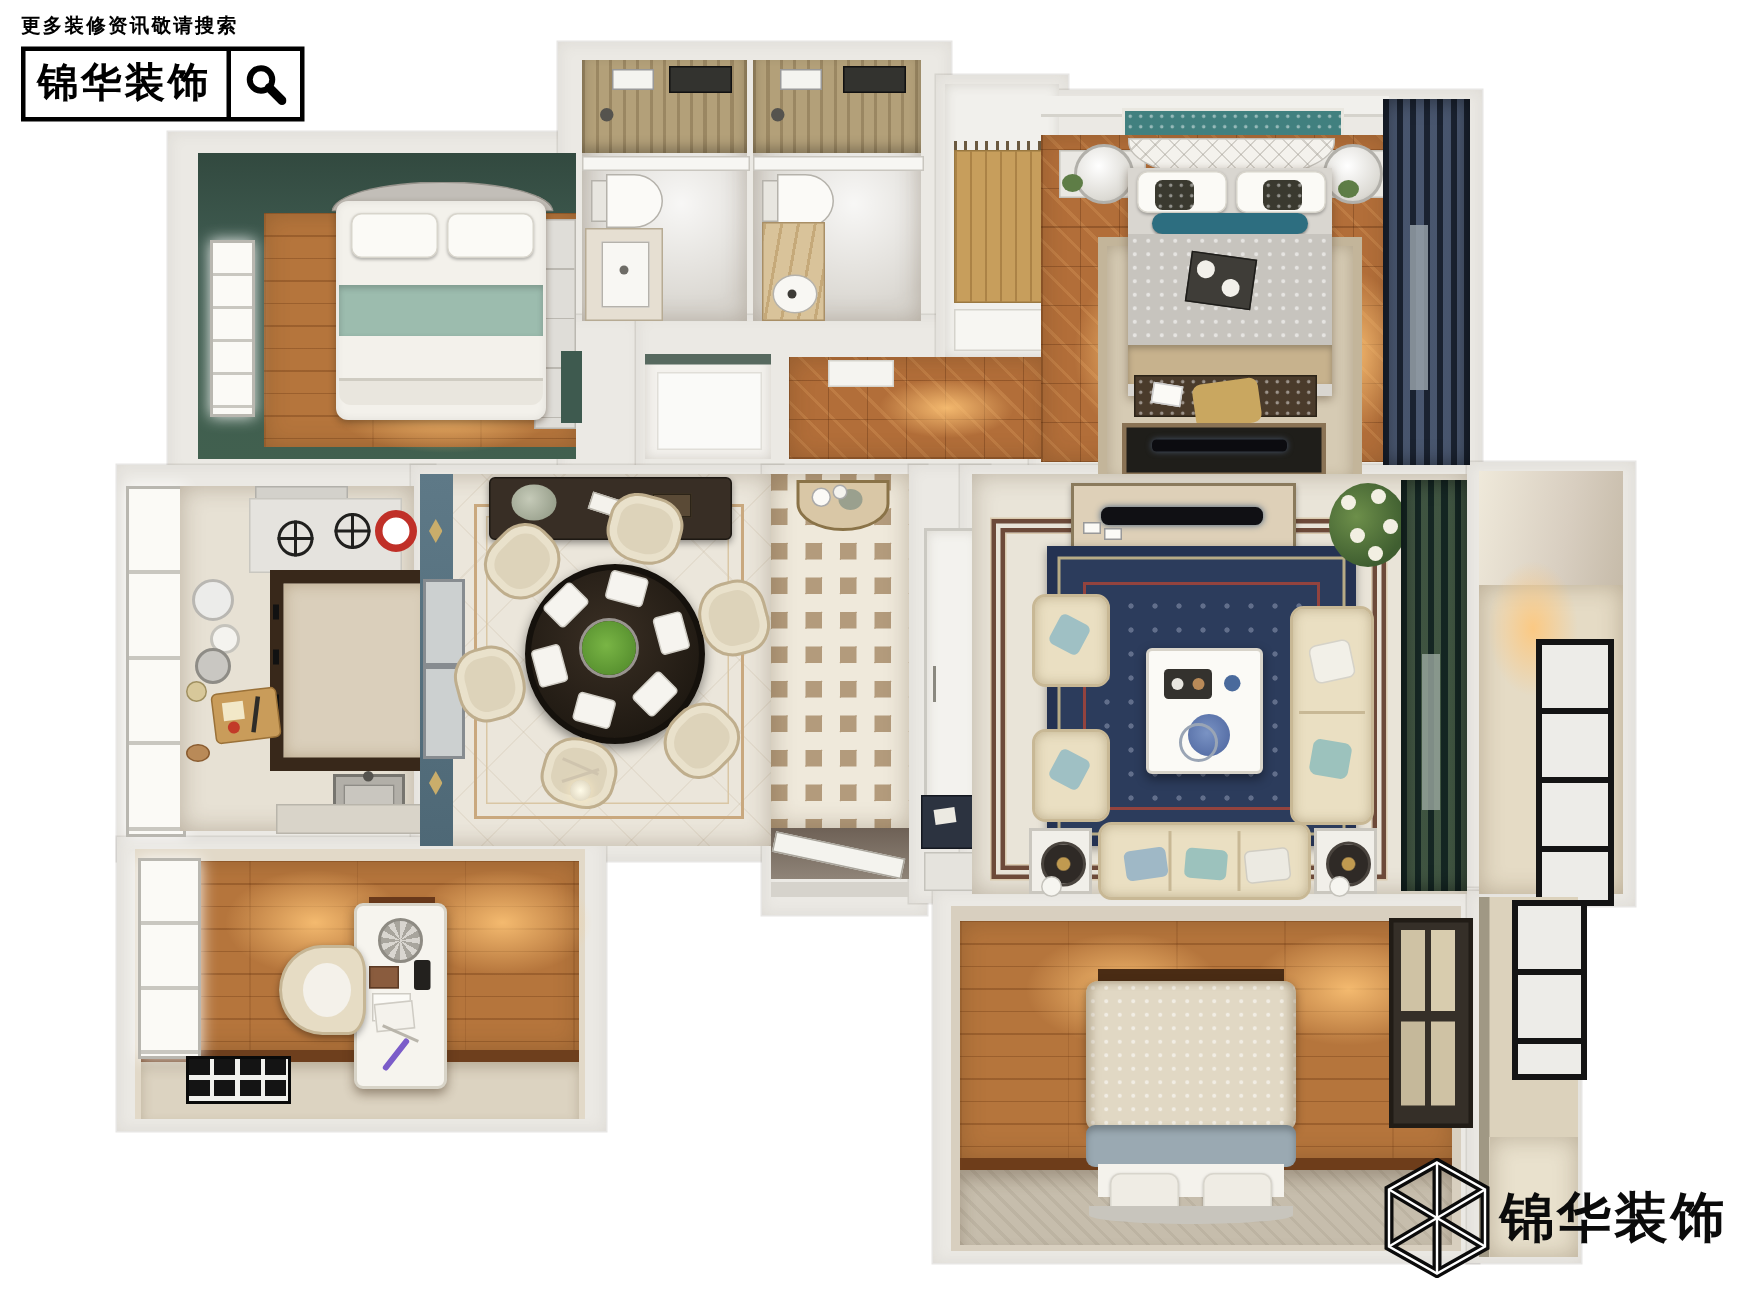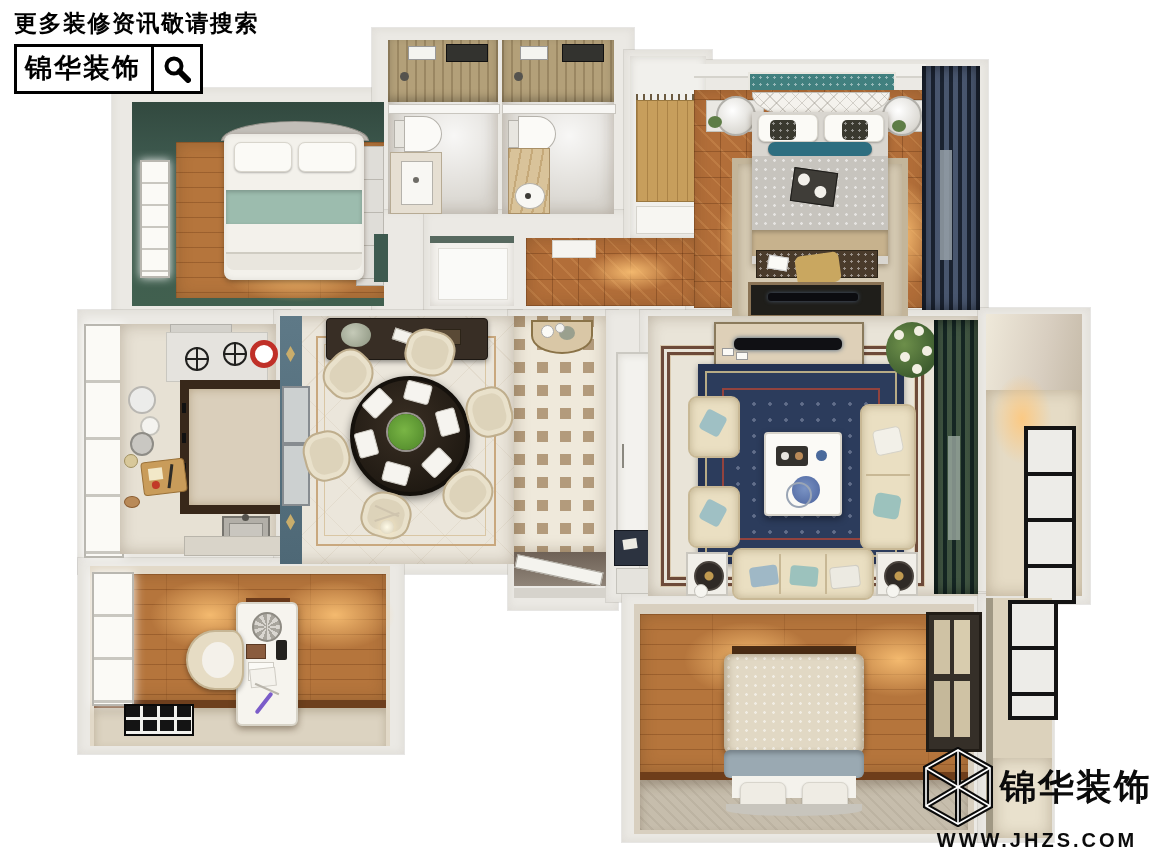--- a/index.html
+++ b/index.html
@@ -33,21 +33,21 @@
     linear-gradient(315deg,#b39b7c 25%,transparent 25%) 11px 11px/23px 23px,#efe9db;}
   .curtain-navy{background-color:#2b3850;background-image:repeating-linear-gradient(90deg,rgba(0,0,0,.4) 0 4px,rgba(160,175,200,.25) 4px 9px);}
   .curtain-teal{background-color:#24423c;background-image:repeating-linear-gradient(90deg,rgba(0,0,0,.42) 0 4px,rgba(190,170,90,.18) 4px 9px);}
   .blackwin{position:absolute;border:4px solid #141414;background:
     repeating-linear-gradient(180deg,#edece8 0 42px,#141414 42px 46px);}
   .chair6{position:absolute;width:46px;height:42px;background:#ddd3ba;border:2px solid #bfae8d;border-radius:40% 40% 45% 45%;box-shadow:inset 0 0 0 5px #e9e1cb;}
   .plate6{position:absolute;width:24px;height:18px;background:#f6f4ef;border:1px solid #cfccc4;border-radius:3px;}
   .sofa-cream{background:#eadfc2;border:2px solid #c8b895;border-radius:9px;box-shadow:inset 0 0 8px rgba(110,90,50,.35);}
   
   #hdr{position:absolute;left:14px;top:8px;z-index:9;color:#000;}
-  #hdr .tag{font-size:23px;font-weight:bold;letter-spacing:1.5px;}
+  #hdr .tag{font-size:13px;font-weight:bold;letter-spacing:1.5px;}
   #hdr .box{margin-top:5px;display:inline-flex;align-items:stretch;border:3px solid #000;background:#fff;}
   #hdr .brand{font-size:27px;font-weight:bold;padding:3px 10px 5px 8px;letter-spacing:2px;}
   #hdr .cell{display:flex;align-items:center;justify-content:center;width:46px;border-left:3px solid #000;}
   #lg{position:absolute;right:6px;bottom:16px;z-index:9;color:#0b0b0b;}
   #lg .row{display:flex;align-items:center;gap:6px;}
   #lg .t1,#lg .t2{font-size:36px;font-weight:bold;line-height:1.05;letter-spacing:2px;}
   #lg .url{font-size:20px;font-weight:bold;letter-spacing:3px;margin-top:2px;text-align:center;}
 </style>
 </head>
 <body>
@@ -416,16 +416,15 @@
           <line x1="68" y1="21" x2="36" y2="40"></line>
           <line x1="36" y1="40" x2="36" y2="77"></line>
           <line x1="4" y1="59" x2="36" y2="40"></line>
           <line x1="68" y1="59" x2="36" y2="40"></line>
         </g>
       </svg>
       <div>
         <div class="t1">锦华装饰</div>
       </div>
     </div>
-    <div class="url">WWW.JHZS.COM</div>
   </div>
 
 </div>
 
 </body></html>

